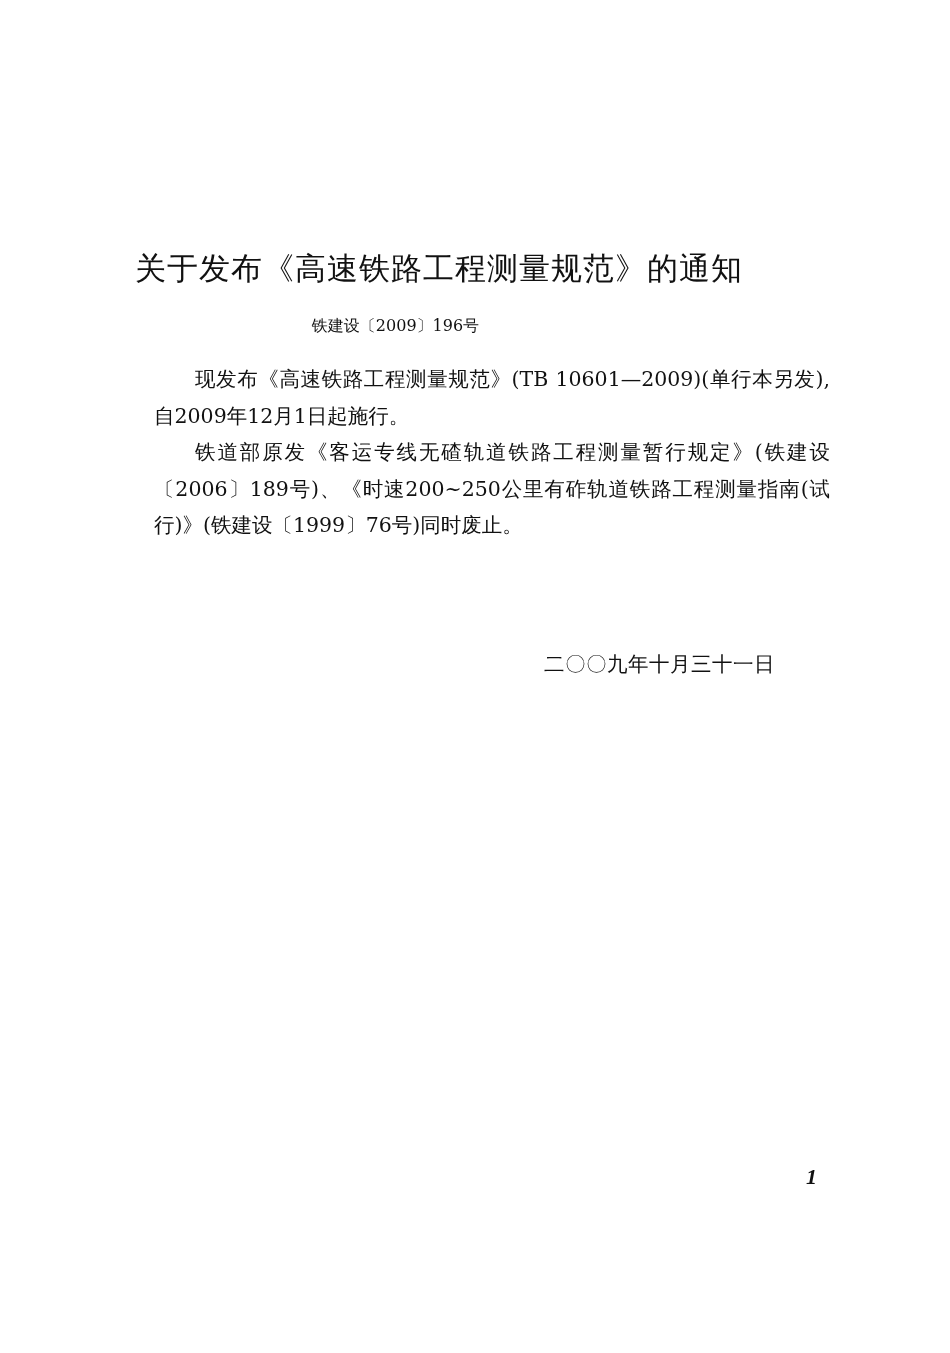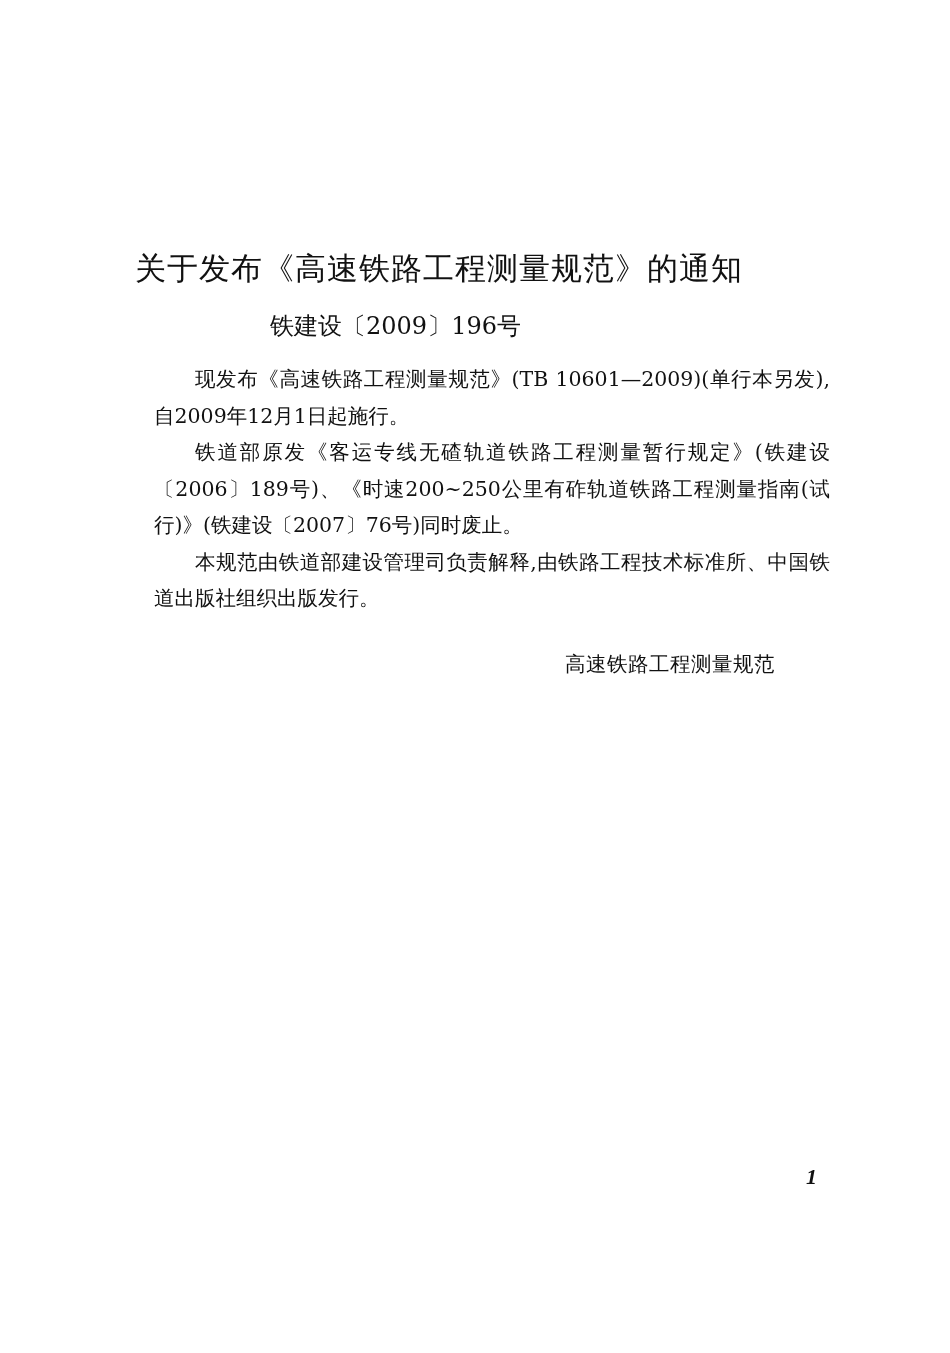--- a/index.html
+++ b/index.html
@@ -26,21 +26,21 @@
       letter-spacing: 1px;
       padding-left: 8px;
       box-sizing: border-box;
     }
     .doc-number {
       position: absolute;
       left: 0;
       width: 785px;
       top: 311px;
       text-align: center;
-      font-size: 24px;
+      font-size: 16px;
       line-height: 30px;
       padding-left: 6px;
       box-sizing: border-box;
     }
     .body-text {
       position: absolute;
       left: 146px;
       width: 676px;
       top: 361px;
       font-size: 20.5px;
@@ -84,21 +84,20 @@
   </style>
 </head>
 <body>
 
 <div class="title">关于发布《高速铁路工程测量规范》的通知</div>
 
 <div class="doc-number">铁建设〔2009〕196号</div>
 
 <div class="body-text">
   <p>现发布《高速铁路工程测量规范》(TB 10601—2009)(单行本另发),自2009年12月1日起施行。</p>
-  <p>铁道部原发《客运专线无碴轨道铁路工程测量暂行规定》(铁建设〔2006〕189号)、《时速200~250公里有砟轨道铁路工程测量指南(试行)》(铁建设〔2007〕76号)同时废止。</p>
-  <p>本规范由铁道部建设管理司负责解释,由铁路工程技术标准所、中国铁道出版社组织出版发行。</p>
+  <p>铁道部原发《客运专线无碴轨道铁路工程测量暂行规定》(铁建设〔2006〕189号)、《时速200~250公里有砟轨道铁路工程测量指南(试行)》(铁建设〔1999〕76号)同时废止。</p>
 </div>
 
 <div class="signature">
-  <div class="sig-date">高速铁路工程测量规范</div>
+  <div class="sig-date">二〇〇九年十月三十一日</div>
 </div>
 
 <div class="page-number">1</div>
 
 </body></html>

